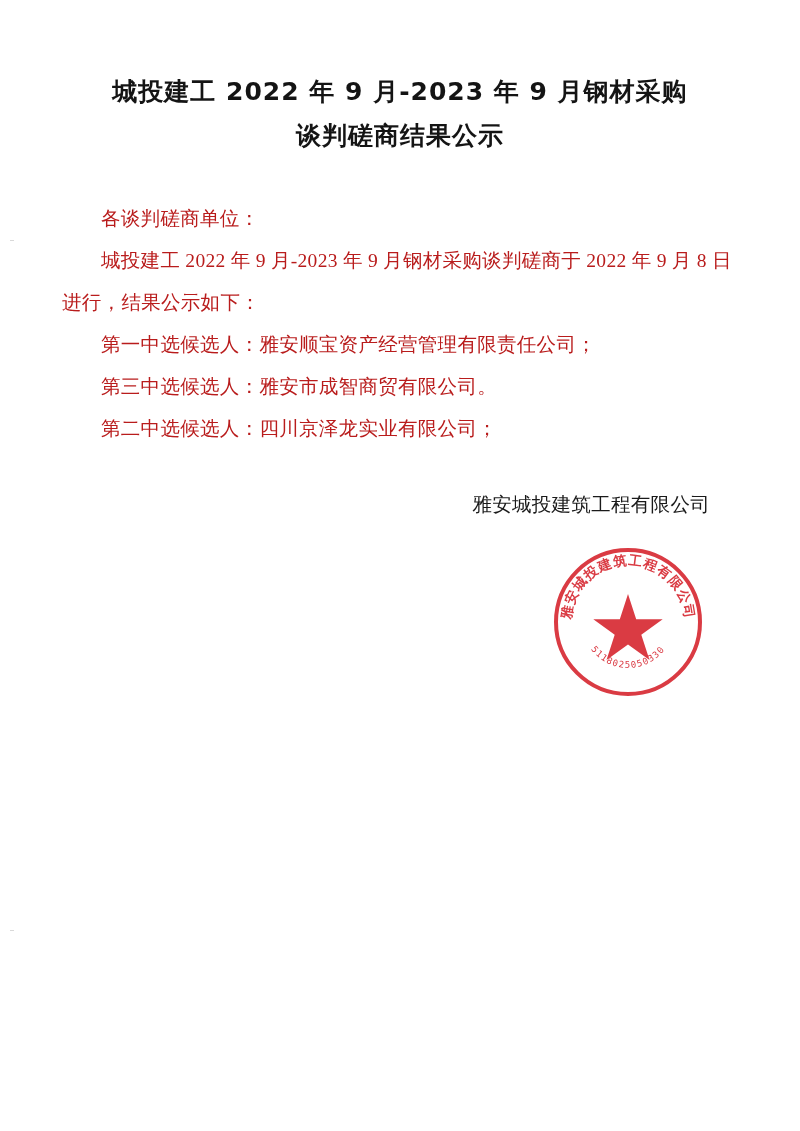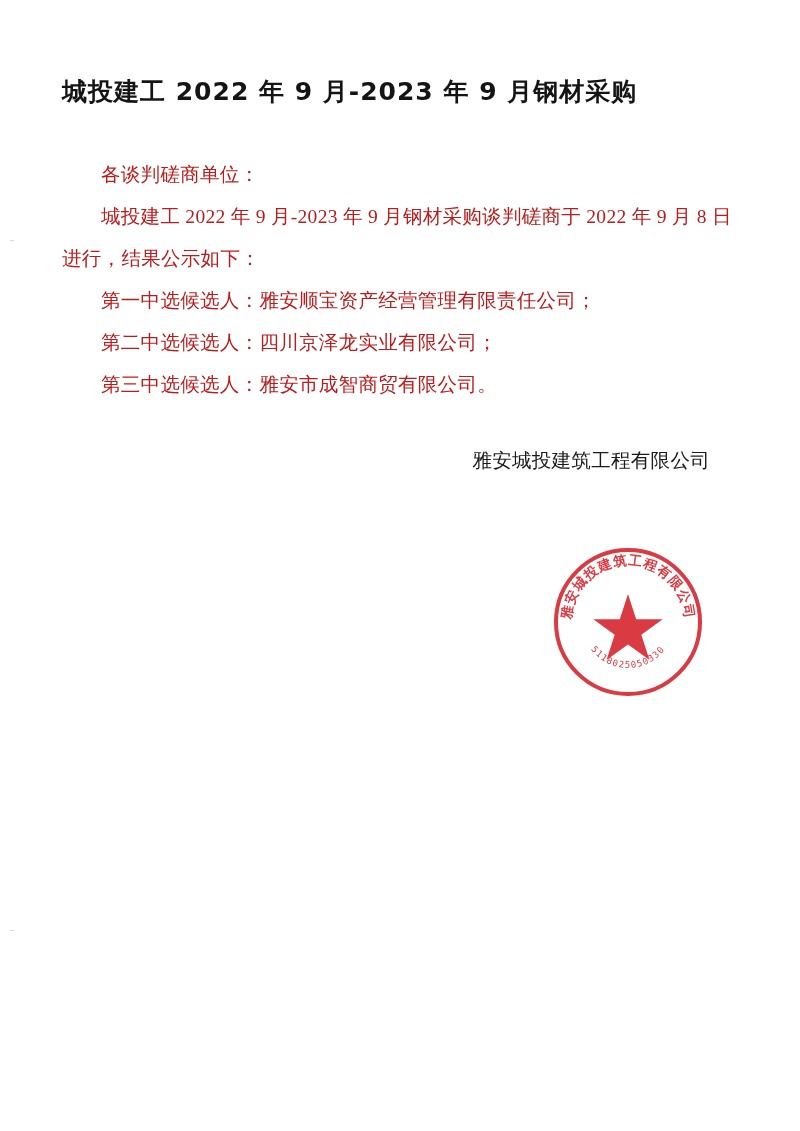--- a/index.html
+++ b/index.html
@@ -18,20 +18,21 @@
 
   .page {
     position: relative;
     width: 800px;
     height: 1131px;
     box-sizing: border-box;
     padding: 70px 62px 0 62px;
   }
 
   .doc-title {
+    text-align: center;
     font-family: "DejaVu Sans", "Liberation Sans", sans-serif;
     font-weight: bold;
     font-size: 25px;
     line-height: 44px;
     letter-spacing: 1px;
     color: #141414;
     margin: 0;
   }
   .doc-title .line {
     display: block;
@@ -103,28 +104,29 @@
 </head>
 <body>
 
 <div class="page">
 
   <div class="edge-mark" style="top:240px;"></div>
   <div class="edge-mark" style="top:930px;"></div>
 
   <h1 class="doc-title">
     <span class="line">城投建工 2022 年 9 月-2023 年 9 月钢材采购</span>
+    <span class="line">谈判磋商结果公示</span>
   </h1>
 
   <div class="body-block">
     <p class="p-indent">各谈判磋商单位：</p>
     <p class="p-indent">城投建工 2022 年 9 月-2023 年 9 月钢材采购谈判磋商于 2022 年 9 月 8 日进行，结果公示如下：</p>
     <p class="p-indent">第一中选候选人：雅安顺宝资产经营管理有限责任公司；</p>
+    <p class="p-indent">第三中选候选人：雅安市成智商贸有限公司。</p>
     <p class="p-indent">第二中选候选人：四川京泽龙实业有限公司；</p>
-    <p class="p-indent">第三中选候选人：雅安市成智商贸有限公司。</p>
   </div>
 
   <div class="signature">
     <div>雅安城投建筑工程有限公司</div>
   </div>
 
   <div class="seal">
     <svg width="152" height="152" viewBox="0 0 152 152" xmlns="http://www.w3.org/2000/svg">
       <circle cx="76" cy="76" r="72" fill="none" stroke="#d5202a" stroke-width="4"></circle>
       <path id="sealArcTop" d="M 76,76 m -57,0 a 57,57 0 1,1 114,0" fill="none" stroke="none"></path>

